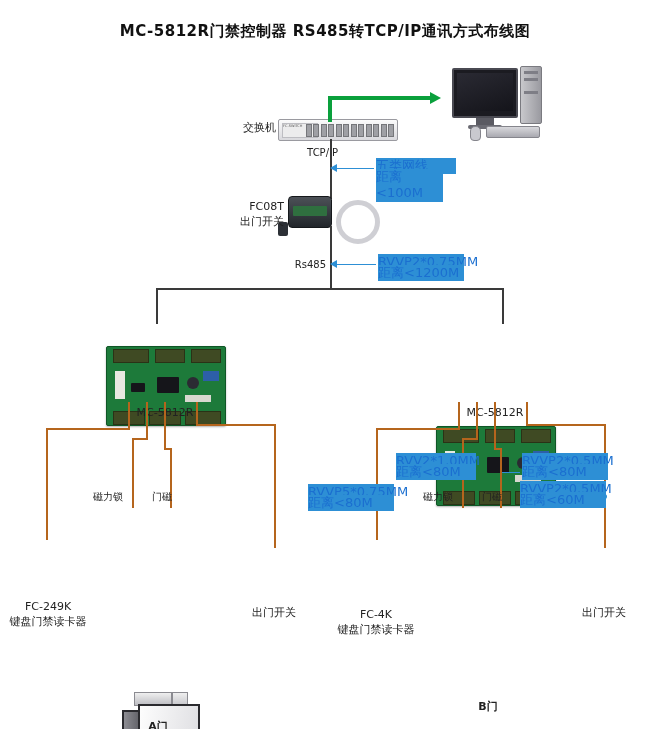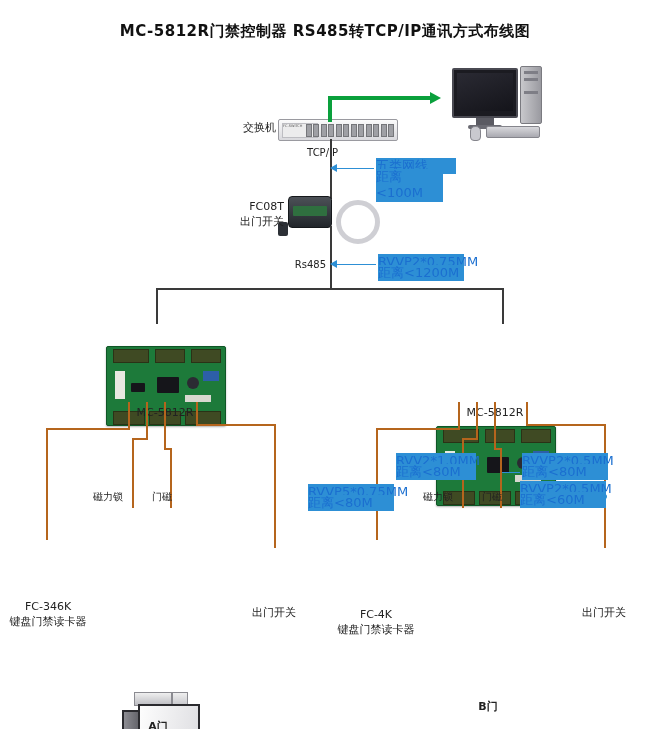--- a/index.html
+++ b/index.html
@@ -288,21 +288,21 @@
     <div class="door-side"></div>
     <div class="door-leaf">
       
       
     </div>
   </div>
   <div class="abs lbl" style="left:118px;top:720px;width:80px;font-weight:bold;">A门</div>
 
   <div class="abs lbl" style="left:448px;top:700px;width:80px;font-weight:bold;">B门</div>
 
-  <div class="abs lbl" style="left:0px;top:600px;width:96px;">FC-346K</div>
+  <div class="abs lbl" style="left:0px;top:600px;width:96px;">FC-249K</div>
   <div class="abs lbl" style="left:0px;top:615px;width:96px;">键盘门禁读卡器</div>
 
   <div class="abs lbl" style="left:328px;top:608px;width:96px;">FC-4K</div>
   <div class="abs lbl" style="left:328px;top:623px;width:96px;">键盘门禁读卡器</div>
 
   <div class="abs lbl" style="left:234px;top:606px;width:80px;">出门开关</div>
 
   <div class="abs lbl" style="left:564px;top:606px;width:80px;">出门开关</div>
 
 </div>

